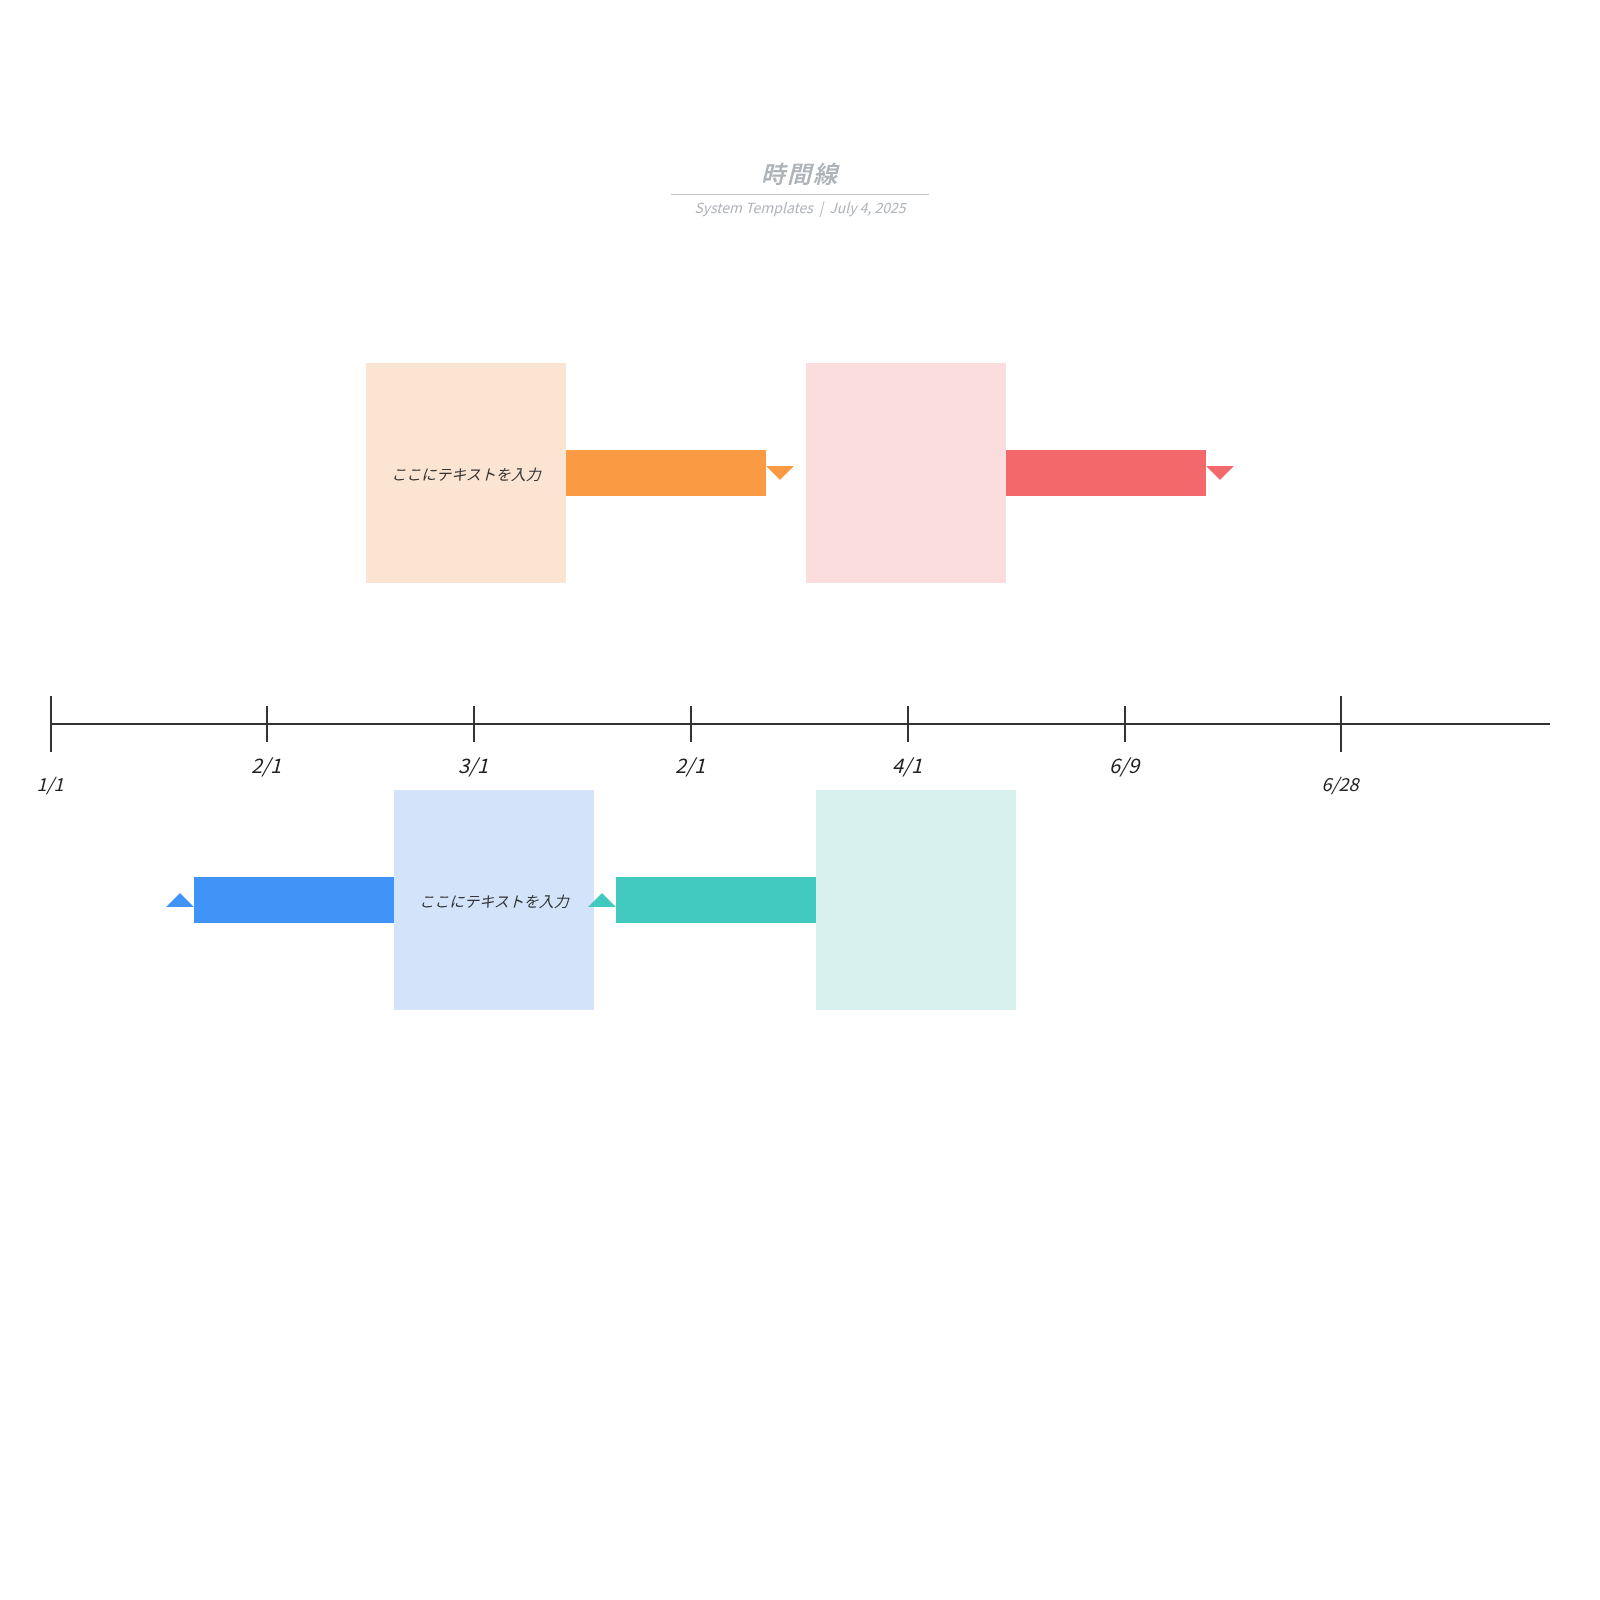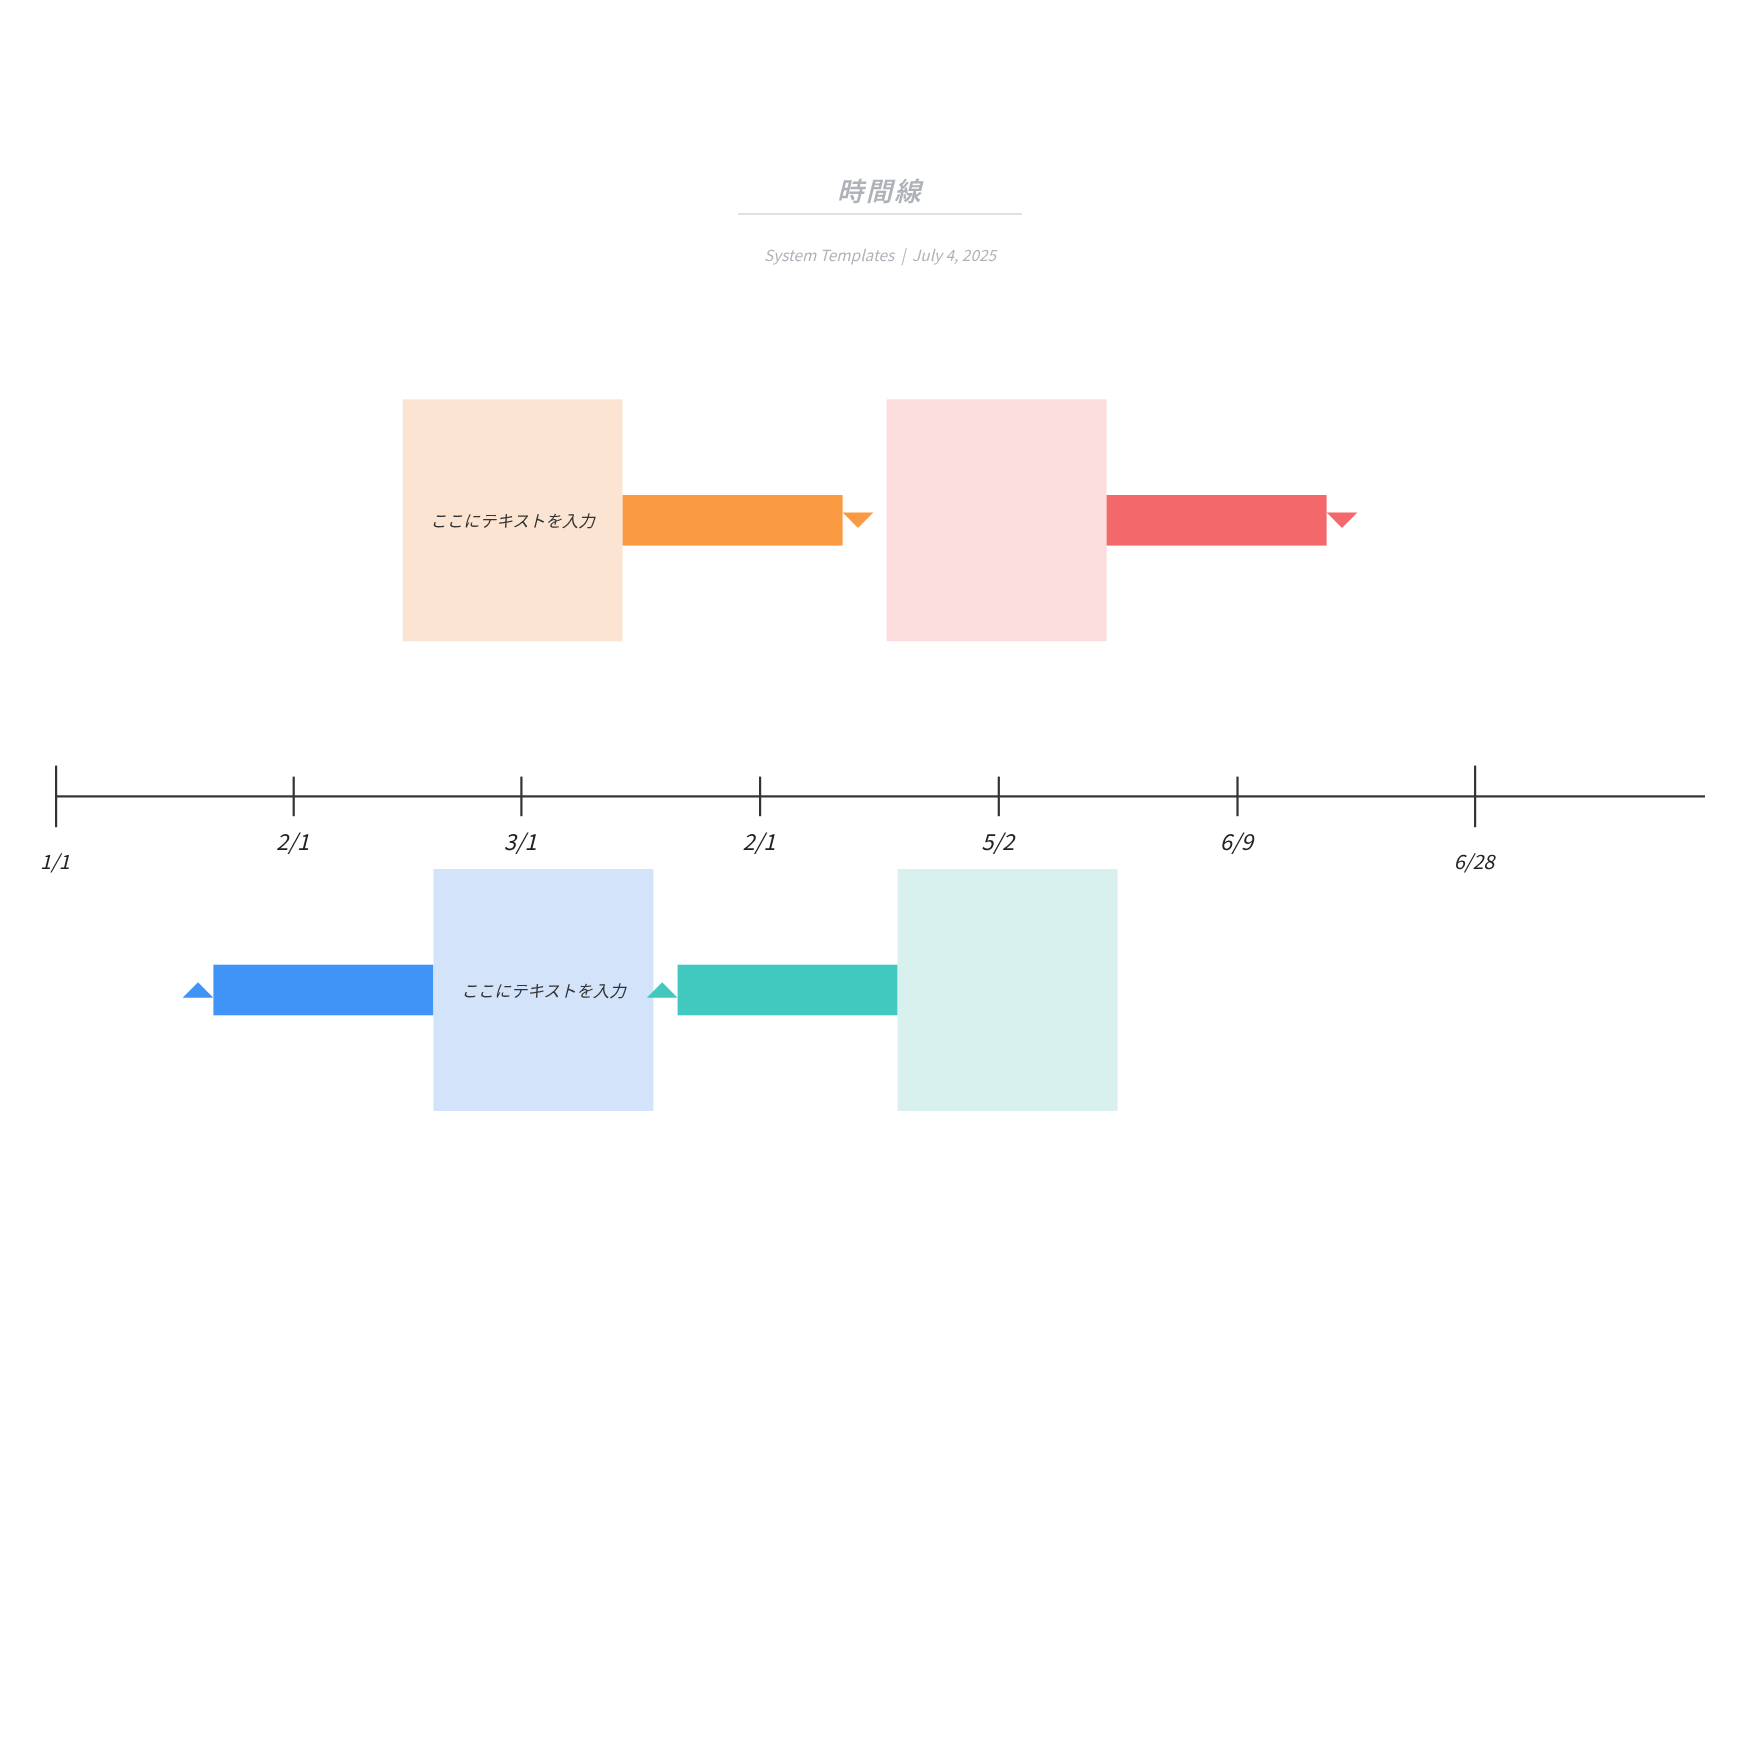--- a/index.html
+++ b/index.html
@@ -32,21 +32,21 @@
       font-weight: 600;
       color: #aeb3b9;
       letter-spacing: 2px;
       border-bottom: 1px solid #c8c8c8;
       padding: 0 90px 4px;
       display: inline-block;
     }
     .subtitle {
       font-size: 14px;
       color: #b0b4ba;
-      margin-top: 27px;
+      margin-top: 2px;
     }
 
     
     .axis-line {
       position: absolute;
       height: 2px;
       background: #333;
       top: 723px;
       left: 50px;
       right: 50px;
@@ -147,21 +147,21 @@
   <div class="tick major" style="left:266px"></div>
   <div class="tick-label" style="left:266px">2/1</div>
 
   <div class="tick major" style="left:473px"></div>
   <div class="tick-label" style="left:473px">3/1</div>
 
   <div class="tick major" style="left:690px"></div>
   <div class="tick-label" style="left:690px">2/1</div>
 
   <div class="tick major" style="left:907px"></div>
-  <div class="tick-label" style="left:907px">5/2</div>
+  <div class="tick-label" style="left:907px">4/1</div>
 
   <div class="tick major" style="left:1124px"></div>
   <div class="tick-label" style="left:1124px">6/9</div>
 
   <div class="card orange" style="left:366px; top:363px">
     <div class="card-body">
       <span>ここにテキストを入力</span>
     </div>
     <div class="card-footer"></div>
     <div class="pointer-down"></div>

